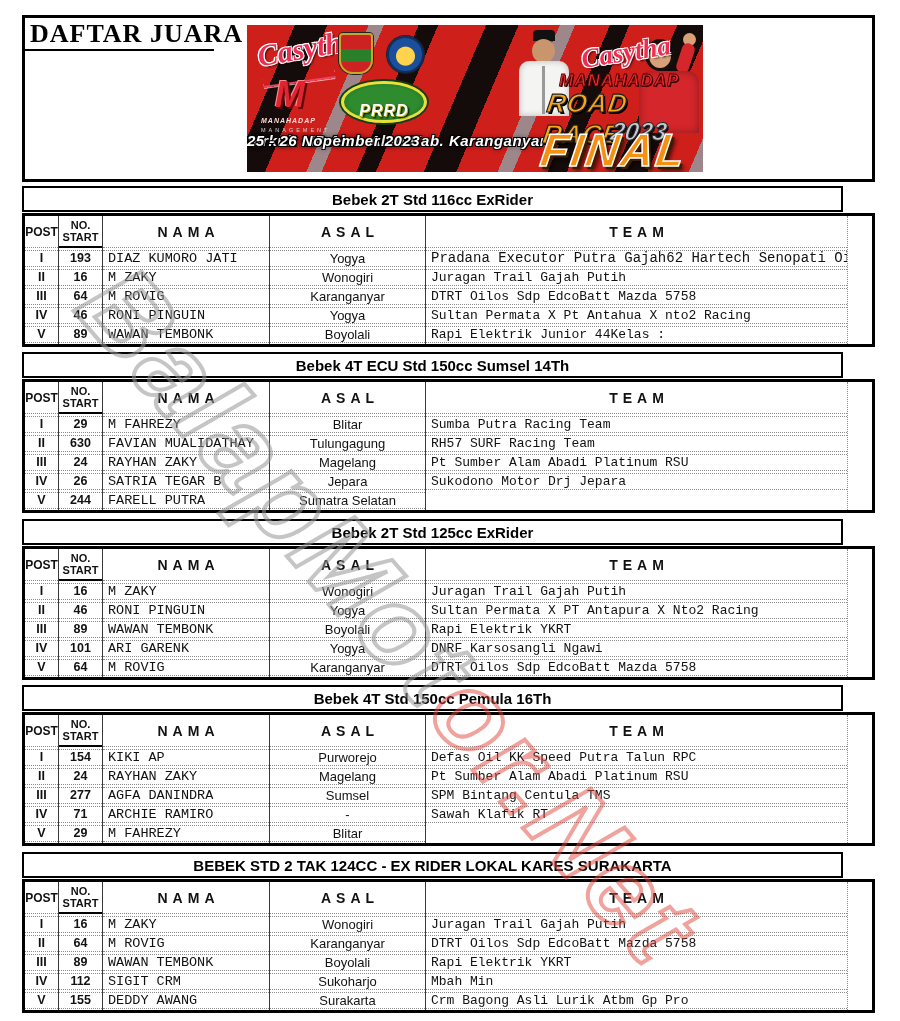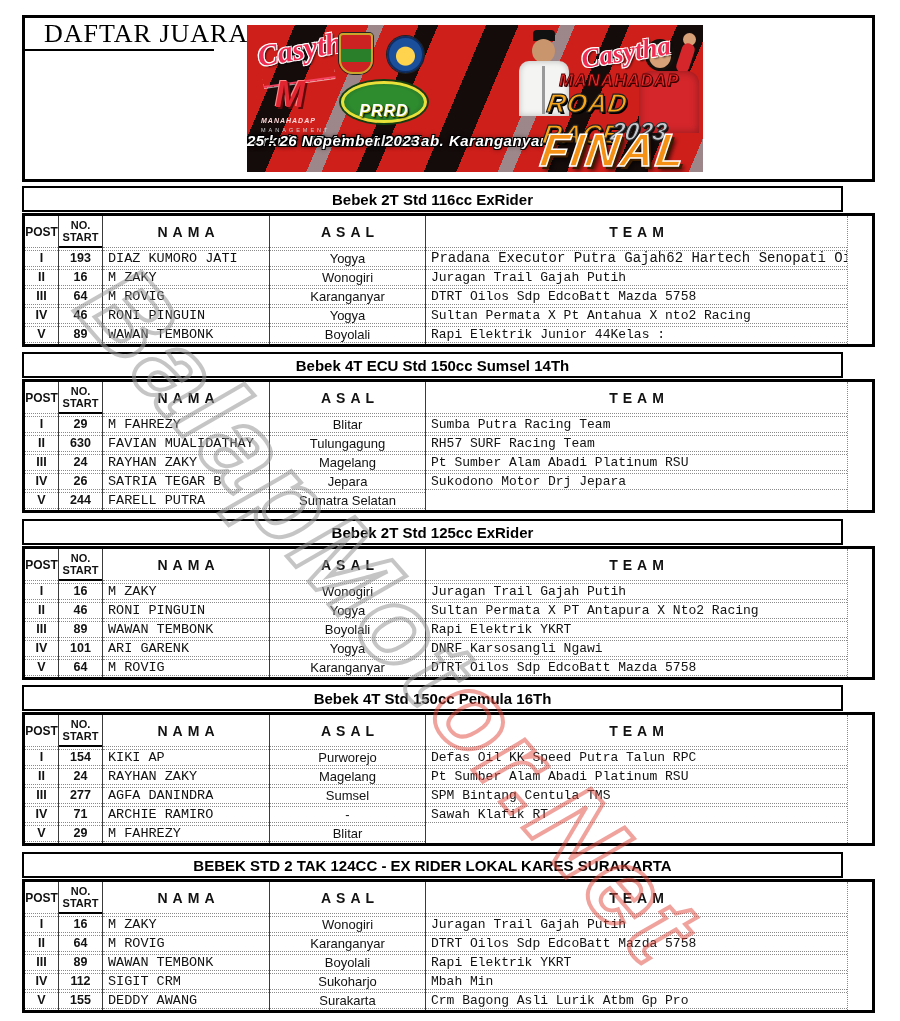--- a/index.html
+++ b/index.html
@@ -1,20 +1,20 @@
 <!DOCTYPE html>
 <html><head>
 <meta charset="utf-8">
 <style>
   html,body{margin:0;padding:0;background:#fff;}
   body{width:900px;height:1021px;position:relative;font-family:"Liberation Sans",sans-serif;color:#111;overflow:hidden;}
 
   
   .topbox{position:absolute;left:22px;top:15px;width:853px;height:167px;border:3px solid #000;box-sizing:border-box;z-index:5;}
-  .page-title{position:absolute;left:19px;top:1px;font-family:"Liberation Serif",serif;font-weight:normal;font-size:26px;letter-spacing:1px;color:#000;white-space:nowrap;}
+  .page-title{position:absolute;left:5px;top:1px;font-family:"Liberation Serif",serif;font-weight:bold;font-size:26px;letter-spacing:1px;color:#000;white-space:nowrap;}
   .title-rule{position:absolute;left:-3px;top:31px;width:192px;border-bottom:2px solid #000;}
 
   
   .banner{position:absolute;left:247px;top:25px;width:456px;height:147px;overflow:hidden;z-index:6;
     background-color:#cf1f1b;
     background-image:
       repeating-linear-gradient(113deg,
         rgba(0,0,0,0) 0 44px, rgba(10,10,10,0.95) 44px 74px,
         rgba(0,0,0,0) 74px 112px, rgba(148,153,158,0.85) 112px 126px,
         rgba(0,0,0,0) 126px 158px, rgba(10,10,10,0.95) 158px 176px);}

